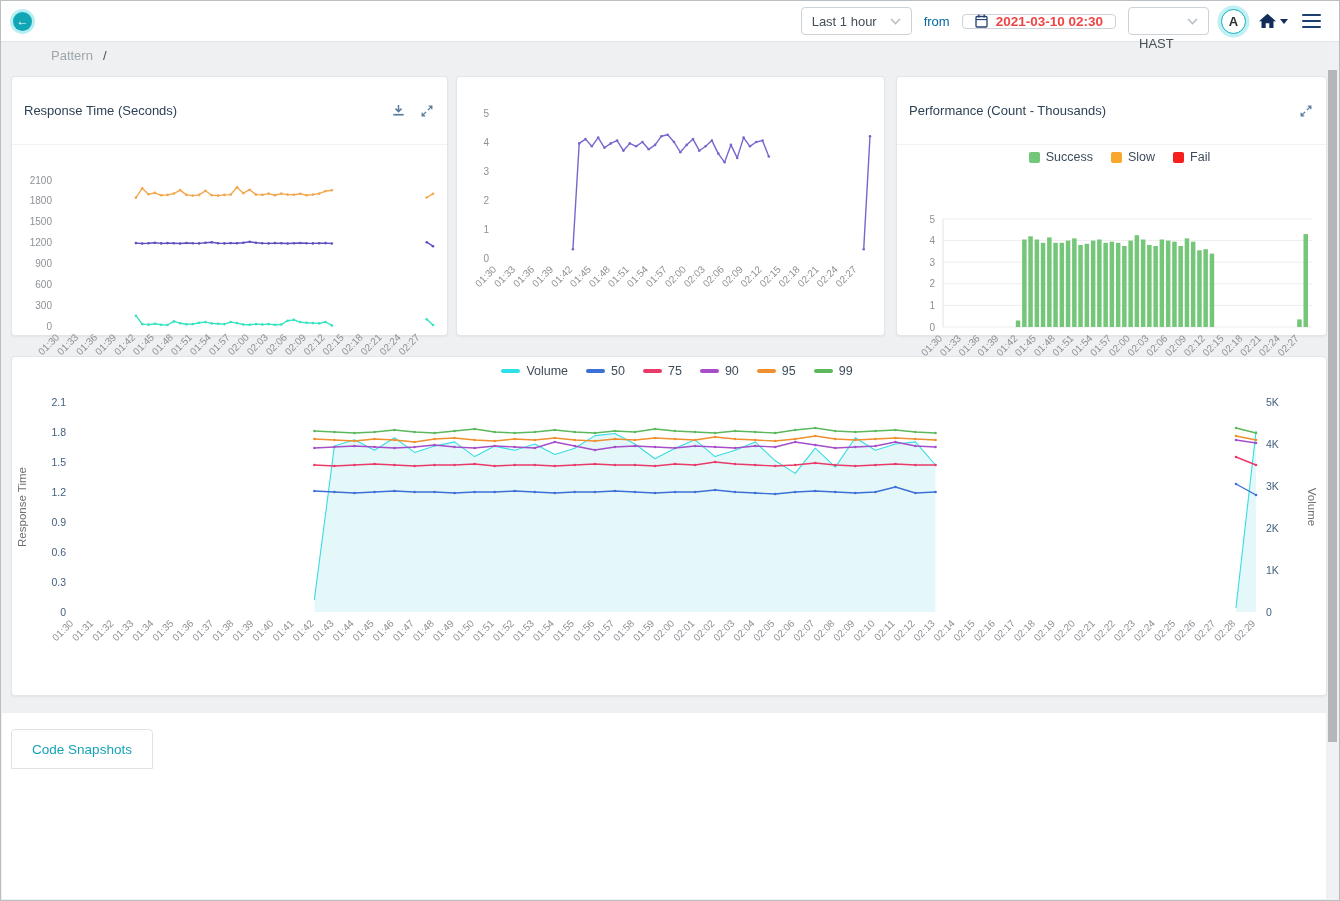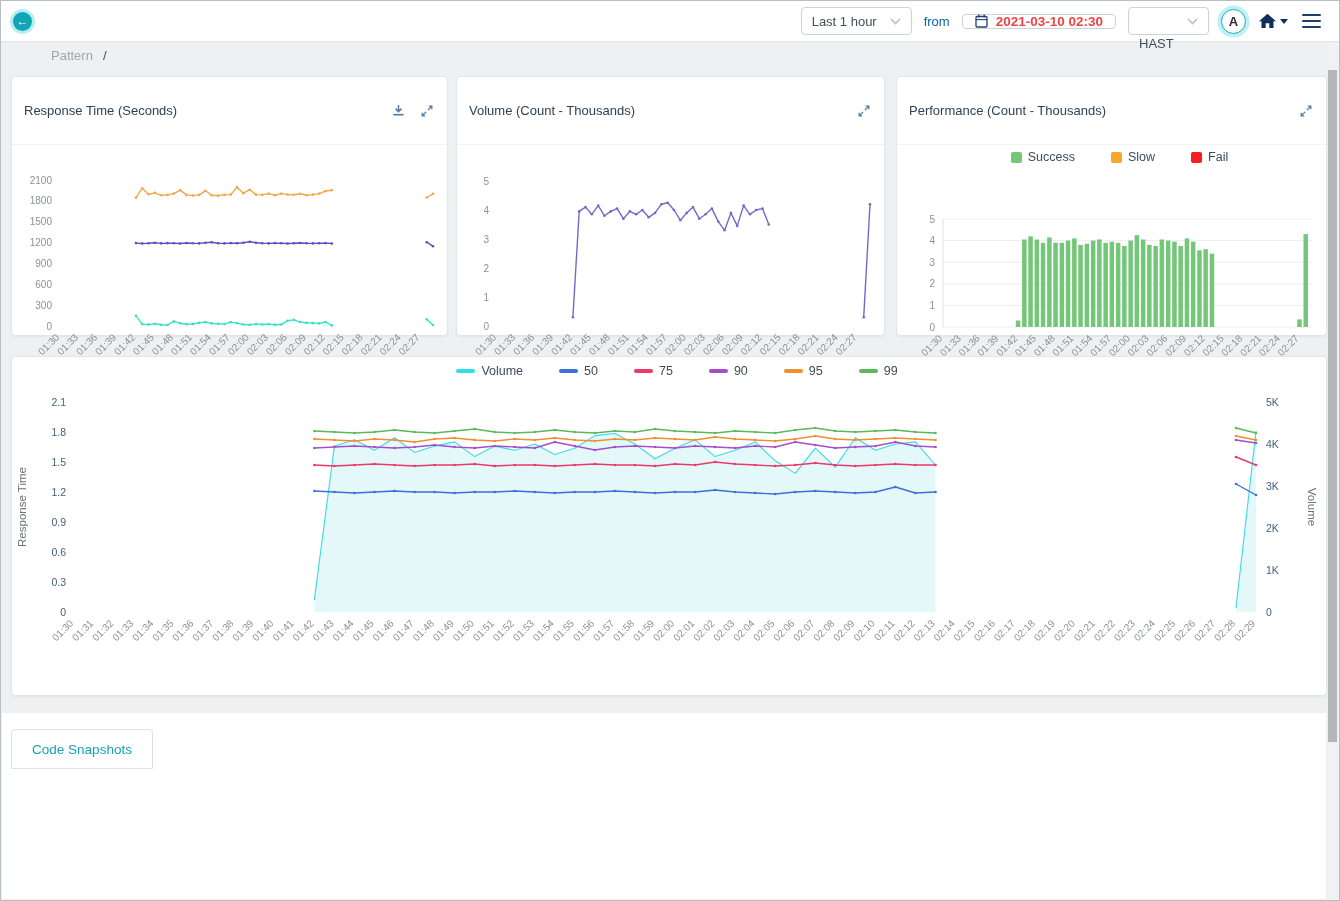--- a/index.html
+++ b/index.html
@@ -39,21 +39,21 @@
   .card-title{font-size:13px;color:#2e4257;}
   .head-icons{margin-left:auto;display:flex;gap:13px;align-items:center;}
   .icon-btn{width:16px;height:16px;cursor:pointer;display:flex;align-items:center;justify-content:center;background:none;border:none;padding:0;}
   .chart-wrap{position:relative;}
   svg.chart{display:block;}
   .tick{font-size:10px;fill:#8d9196;font-family:"Liberation Sans",sans-serif;}
   .tick.big{fill:#44607f;font-size:10.5px;}
   .axis-title{font-size:11.5px;fill:#6d7277;font-family:"Liberation Sans",sans-serif;}
 
   
-  .legend-row{display:flex;justify-content:center;align-items:center;gap:36px;padding-left:16px;}
+  .legend-row{display:flex;justify-content:center;align-items:center;gap:18px;padding-left:16px;}
   .legend-overlay{position:absolute;top:5px;left:0;right:0;}
   .legend-band{height:26px;margin-top:1px;}
   .legend-item{display:flex;align-items:center;gap:6px;cursor:pointer;}
   .legend-label{font-size:12.5px;color:#3e4c5a;}
   .swatch.sq{width:11px;height:11px;border-radius:2px;display:inline-block;}
   .swatch.dash{width:19px;height:4px;border-radius:2px;display:inline-block;}
 
   
   .bottom-panel{position:absolute;top:712px;left:1px;right:13px;bottom:1px;background:#fff;}
   .snap-tab{position:absolute;left:9px;top:16px;width:142px;height:40px;background:#fff;border:1px solid #dfe3e7;
@@ -274,30 +274,20 @@
           <circle cx="313.5" cy="177.0" r="1.3" fill="#35e3c0"></circle>
           <circle cx="319.8" cy="180.4" r="1.3" fill="#35e3c0"></circle>
           <polyline points="414.7,174.2 421.0,180.0" fill="none" stroke="#35e3c0" stroke-width="1.4" stroke-linejoin="round" stroke-linecap="round"></polyline>
           <circle cx="414.7" cy="174.2" r="1.3" fill="#35e3c0"></circle>
           <circle cx="421.0" cy="180.0" r="1.3" fill="#35e3c0"></circle>
         </svg>
     </div>
   </section>
 
   <section class="card" style="left:455px;top:75px;width:429px;height:260px;">
-    <div class="card-head">
-      <span class="card-title">Volume (Count - Thousands)</span>
-      <span class="head-icons">
-        <button class="icon-btn">
-          <svg width="14" height="14" viewBox="0 0 16 16">
-              <path d="M10 2.5h3.5V6M13.5 2.5 9 7M6 13.5H2.5V10M2.5 13.5 7 9" fill="none" stroke="#5a7d9e" stroke-width="1.5"></path>
-            </svg>
-        </button>
-      </span>
-    </div>
     <div class="chart-wrap">
       <svg class="chart" width="427" height="223">
           <text class="tick" x="32" y="184.5" text-anchor="end">0</text>
           <text class="tick" x="32" y="155.5" text-anchor="end">1</text>
           <text class="tick" x="32" y="126.5" text-anchor="end">2</text>
           <text class="tick" x="32" y="97.5" text-anchor="end">3</text>
           <text class="tick" x="32" y="68.5" text-anchor="end">4</text>
           <text class="tick" x="32" y="39.5" text-anchor="end">5</text>
           <text class="tick" transform="translate(40.0,193) rotate(-45)" text-anchor="end">01:30</text>
           <text class="tick" transform="translate(59.0,193) rotate(-45)" text-anchor="end">01:33</text>

